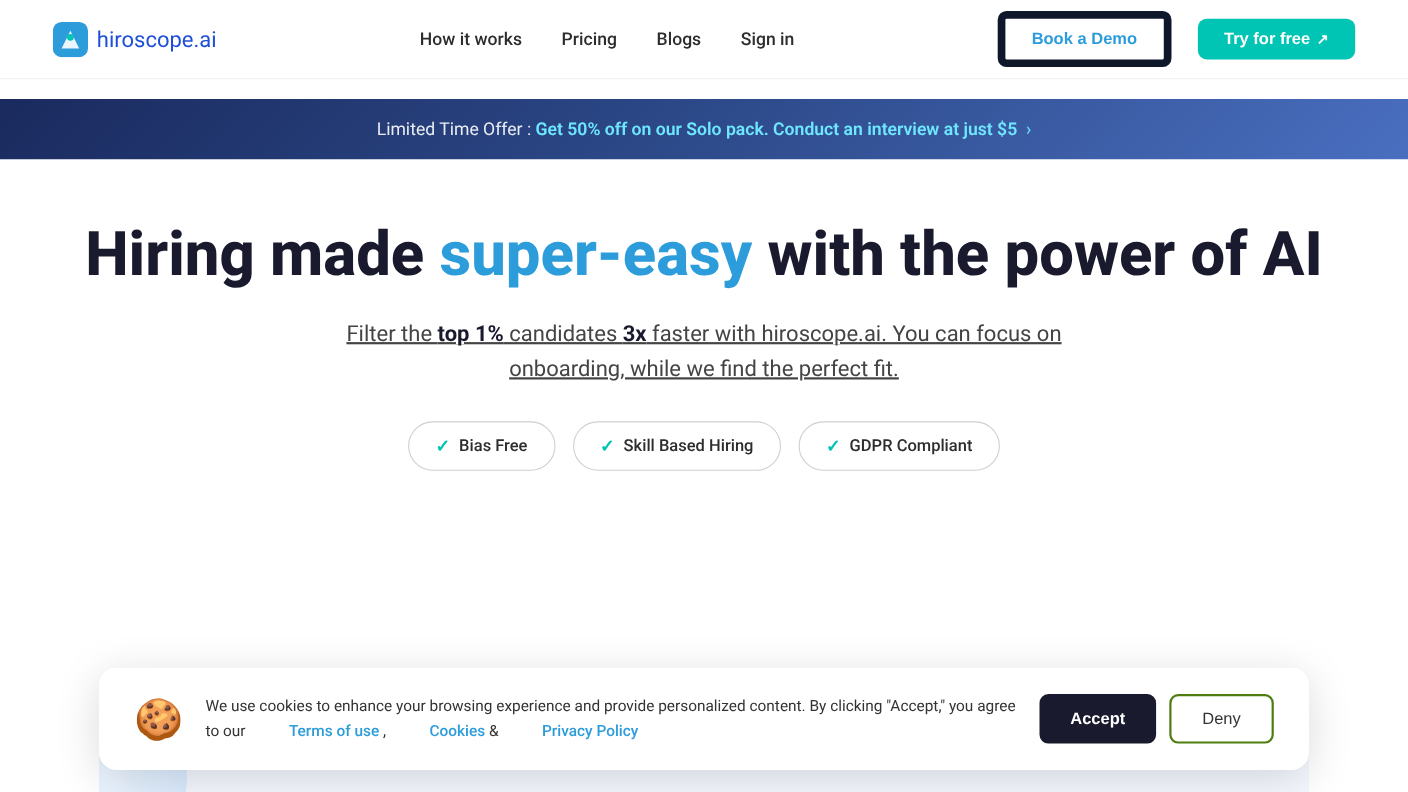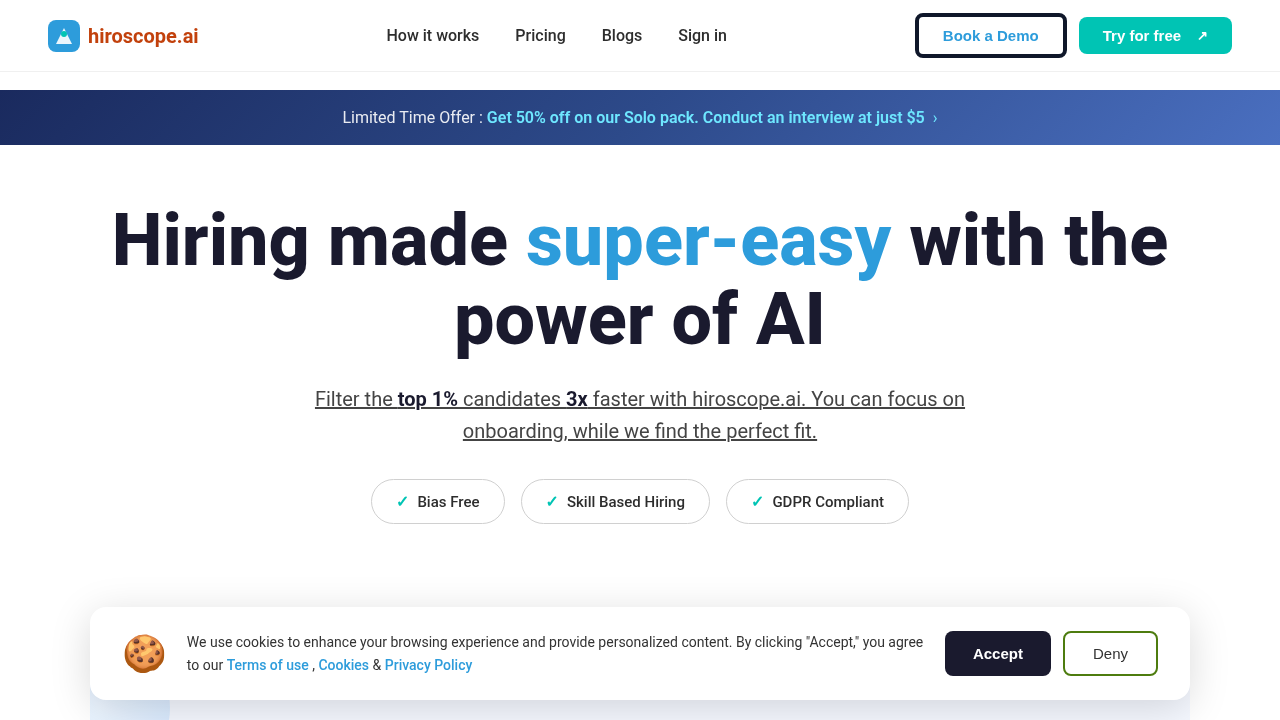--- a/index.html
+++ b/index.html
@@ -26,62 +26,63 @@
       display: flex;
       align-items: center;
       gap: 8px;
     }
     .logo-icon {
       width: 32px;
       height: 32px;
     }
     .logo-text {
       font-size: 20px;
-      font-weight: 700;
-      color: #c2410c;
+      font-weight: 400;
+      color: #1d4ed8;
     }
     .nav-links {
       display: flex;
       align-items: center;
       gap: 36px;
       list-style: none;
     }
     .nav-links a {
       text-decoration: none;
       color: #2d2d2d;
       font-size: 16px;
       font-weight: 500;
     }
     .nav-actions {
       display: flex;
       align-items: center;
       gap: 12px;
     }
     .btn-book-demo {
       padding: 10px 24px;
-      border: 4px solid #0f172a;
+      border: 7px solid #0f172a;
       border-radius: 8px;
       background: transparent;
       color: #2d9cdb;
       font-size: 15px;
       font-weight: 600;
       cursor: pointer;
     }
     .btn-try-free {
       display: flex;
       align-items: center;
-      gap: 16px;
+      gap: 6px;
       padding: 10px 24px;
       border: none;
       border-radius: 8px;
       background: #00c4b4;
       color: #fff;
       font-size: 15px;
       font-weight: 600;
       cursor: pointer;
+      margin-left: 12px;
     }
     .btn-try-free .arrow-icon {
       font-size: 13px;
     }
 
     
     .banner {
       background: linear-gradient(135deg, #1a2a5e 0%, #2d4a8a 50%, #4a6fc0 100%);
       padding: 18px 0;
       text-align: center;
@@ -104,21 +105,21 @@
       margin-left: 4px;
     }
 
     
     .hero {
       text-align: center;
       padding: 56px 48px 32px;
       background: #fff;
     }
     .hero h1 {
-      font-size: 72px;
+      font-size: 56px;
       font-weight: 800;
       color: #1a1a2e;
       line-height: 1.1;
       margin-bottom: 24px;
     }
     .hero h1 .highlight {
       color: #2d9cdb;
     }
     .hero-subtitle {
       font-size: 20px;
@@ -213,20 +214,21 @@
     .cookie-text {
       flex: 1;
       font-size: 14px;
       color: #333;
       line-height: 1.6;
     }
     .cookie-text a {
       color: #2d9cdb;
       text-decoration: none;
       font-weight: 500;
+      margin-left: 36px;
     }
     .cookie-actions {
       display: flex;
       gap: 12px;
       flex-shrink: 0;
     }
     .btn-accept {
       padding: 4px 28px;
       border: none;
       border-radius: 8px;

